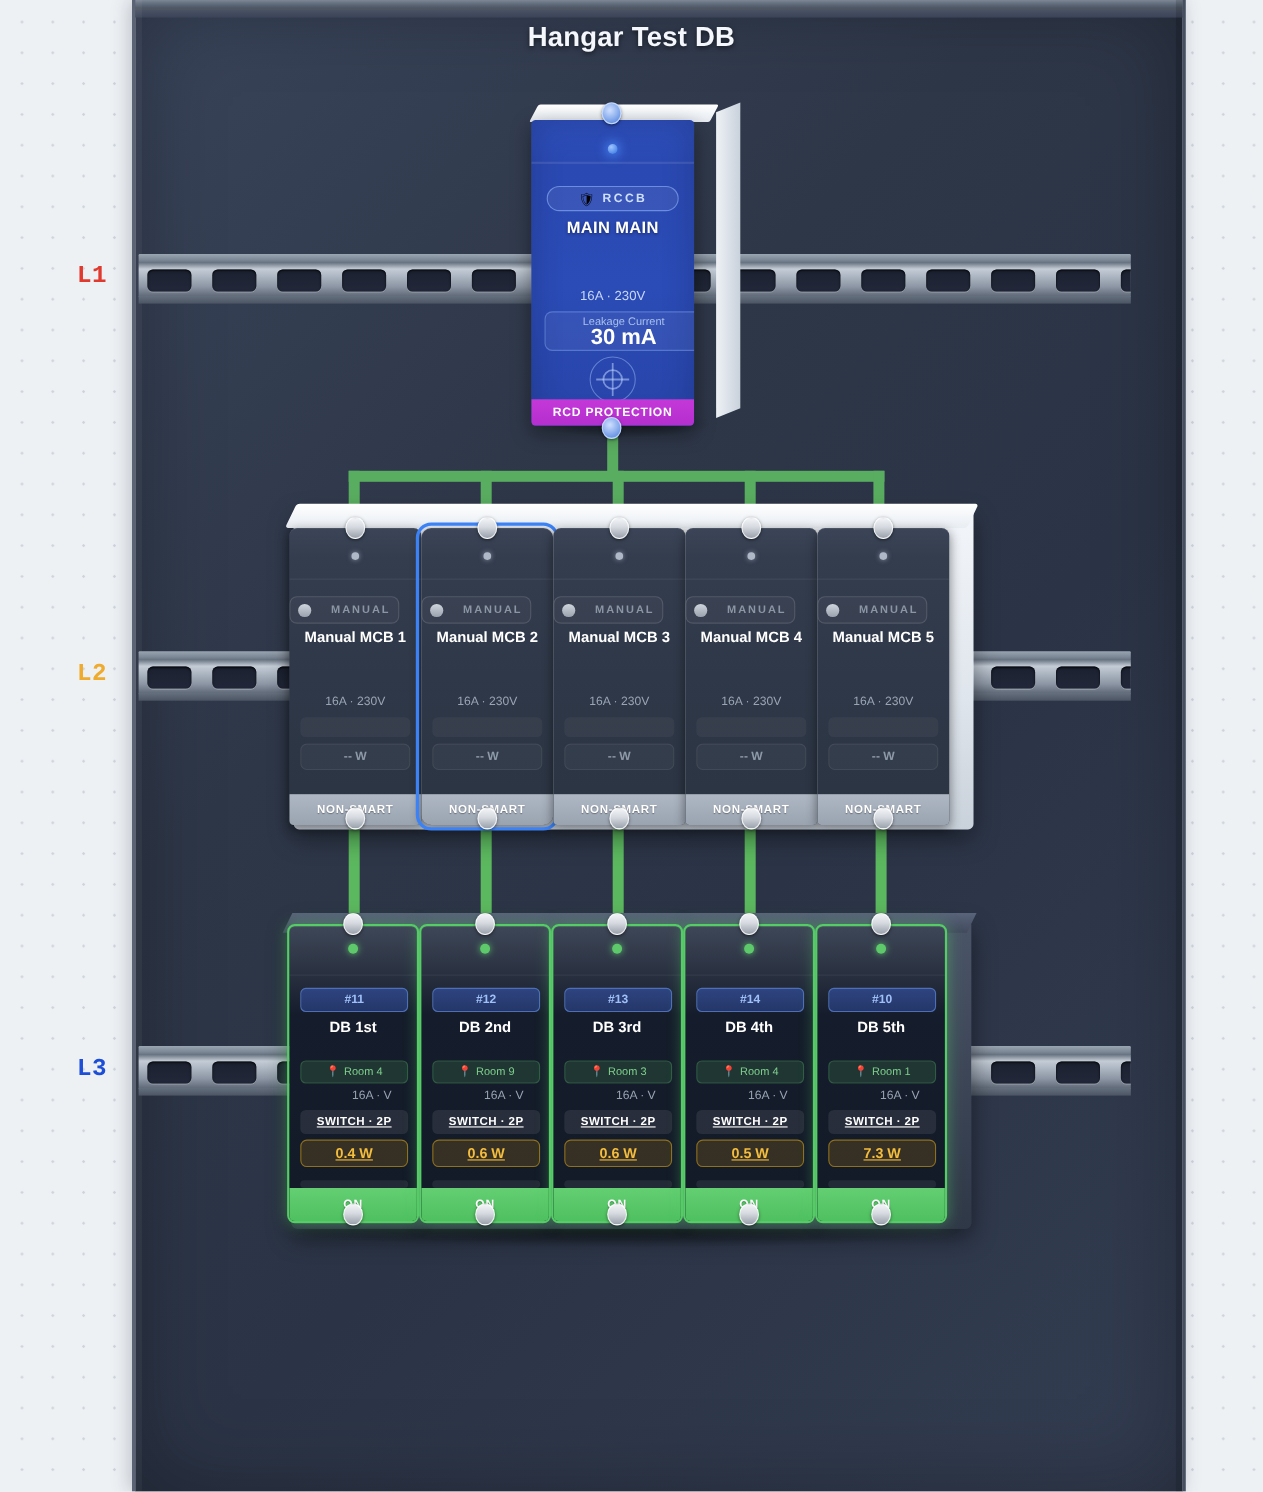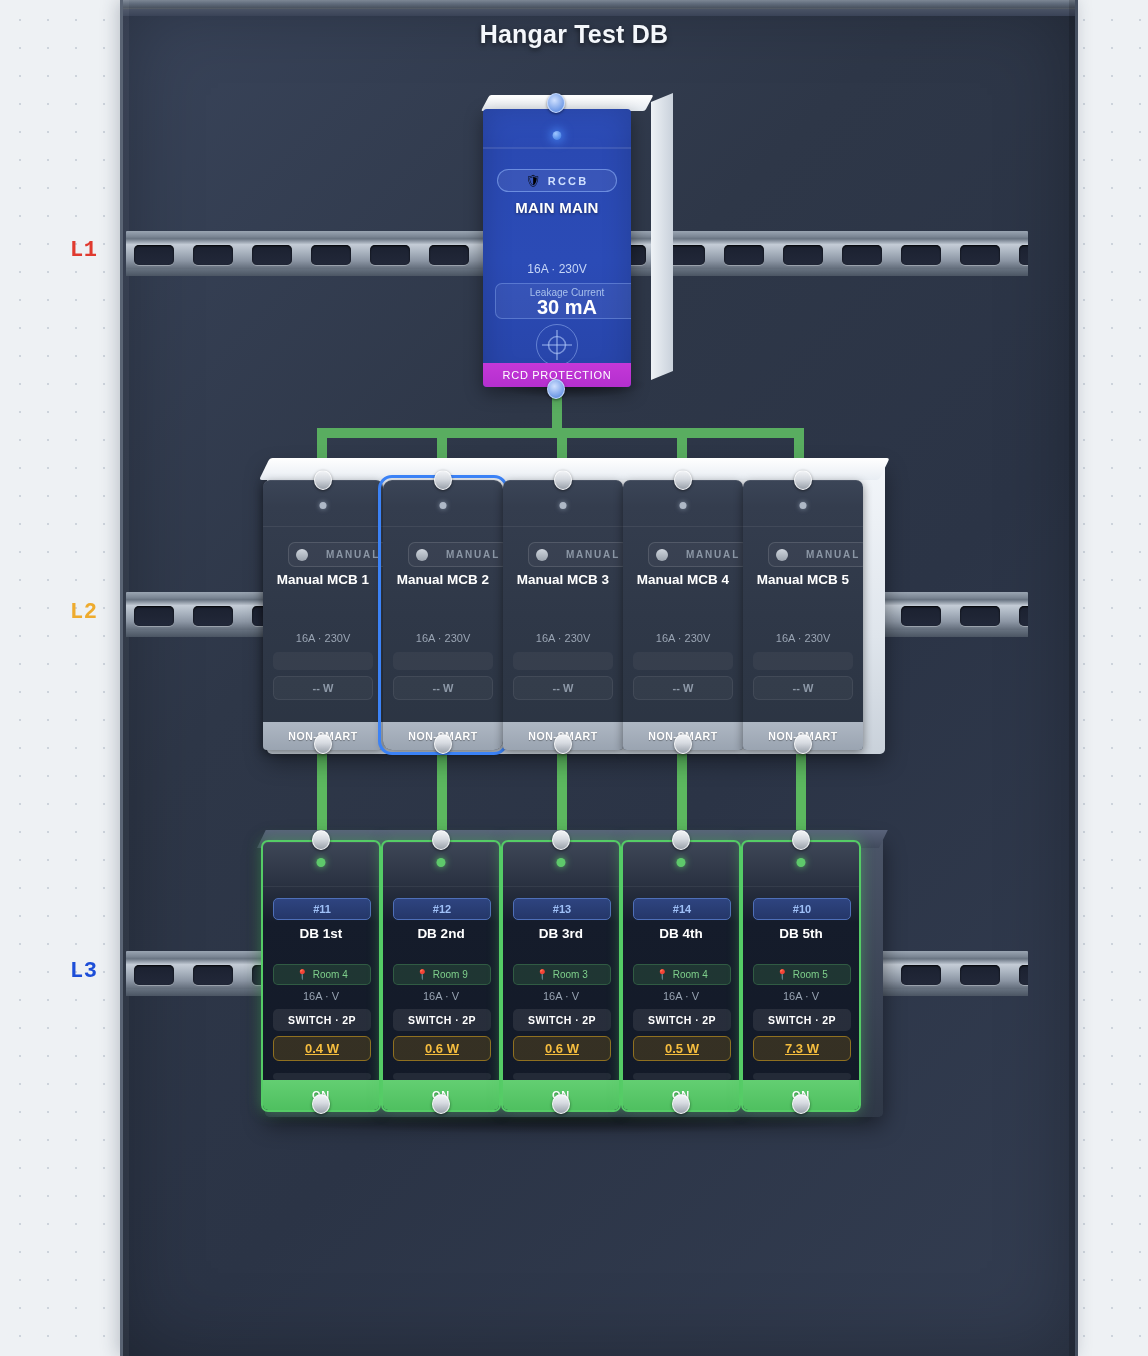--- a/index.html
+++ b/index.html
@@ -160,21 +160,21 @@
   #rccb-leak-value { color:#ffffff; font-size:20px; font-weight:bold; display:block; margin-top:-2px;}
   #rccb-symbol {
     position:absolute; left:50%; top:215px; transform:translateX(-50%);
     width:42px; height:42px; border-radius:50%;
     border:1.5px solid rgba(170,200,255,.45);
     display:flex; align-items:center; justify-content:center;
   }
   #rccb-footer {
     position:absolute; left:0; bottom:0; width:100%; height:24px;
     background: linear-gradient(180deg,#c438d8 0%,#b42fce 100%);
-    color:#fff; font-size:11px; font-weight:normal; letter-spacing:.7px;
+    color:#fff; font-size:11px; font-weight:bold; letter-spacing:.7px;
     display:flex; align-items:center; justify-content:center;
   }
   #rccb-shadow {
     position:absolute; left:495px; top:372px; width:150px; height:26px;
     background: radial-gradient(ellipse at center, rgba(0,0,0,.42) 0%, rgba(0,0,0,0) 72%);
     z-index: 6;
   }
 
   
   .knob {
@@ -217,21 +217,21 @@
     overflow:hidden;
   }
   .mcb-card.selected { outline: 3px solid #3b82f6; outline-offset: 2px; border-radius: 9px; }
   .mcb-head-sep { position:absolute; left:0; top:46px; width:100%; height:1px; background: rgba(255,255,255,.07); }
   .mcb-dot {
     position:absolute; left:50%; transform:translateX(-50%); top:22px;
     width:7px; height:7px; border-radius:50%;
     background:#aeb8c6; box-shadow: 0 0 5px rgba(190,205,225,.6);
   }
   .mcb-pill {
-    position:absolute; left:25px; top:62px; width:100px; height:25px;
+    position:absolute; left:0; top:62px; width:100px; height:25px;
     border:1px solid rgba(255,255,255,.13); border-radius:7px;
     background: rgba(255,255,255,.035);
     display:flex; align-items:center; justify-content:center; gap:18px;
   }
   .mcb-pill .mode-led {
     width:12px; height:12px; border-radius:50%;
     background: linear-gradient(180deg,#cfd5dd,#9aa2ad);
   }
   .mcb-pill .mode-text { color:#8b96a5; font-size:10px; font-weight:bold; letter-spacing:1.8px; }
   .mcb-name {
@@ -300,28 +300,28 @@
   }
   .db-room {
     position:absolute; left:10px; top:122px; width:98px; height:21px;
     background: rgba(74,150,86,.22); border:1px solid rgba(90,180,105,.30);
     border-radius:5px;
     display:flex; align-items:center; justify-content:center; gap:4px;
   }
   .db-room .pin-glyph { font-size:10px; line-height:1; }
   .db-room .room-text { color:#7fd08c; font-size:10px; }
   .db-rating {
-    position:absolute; left:0; top:148px; width:100%; text-align:center;
+    position:absolute; left:17px; top:148px; width:100%; text-align:center;
     color:#98a3b2; font-size:11px;
   }
   .db-type {
     position:absolute; left:10px; top:167px; width:98px; height:22px;
     background: rgba(255,255,255,.085); border-radius:5px;
     color:#ffffff; font-size:10.5px; font-weight:bold; letter-spacing:.4px;
-    display:flex; align-items:center; justify-content:center;
+    display:flex; align-items:center; justify-content:center;text-decoration:underline;
   }
   .db-watt {
     position:absolute; left:10px; top:194px; width:98px; height:25px;
     background: rgba(178,128,20,.22); border:1px solid #8f7020;
     border-radius:6px;
     color:#f5bd3e; font-size:13px; font-weight:bold;
     display:flex; align-items:center; justify-content:center;text-decoration:underline;
   }
   .db-progress-track {
     position:absolute; left:10px; top:231px; width:98px; height:7px;
@@ -638,21 +638,21 @@
       </div>
       <div class="knob" style="left: 417px; top: -2px;"></div>
       <div class="knob" style="left: 417px; top: 262px;"></div>
       <div class="db-card" style="left: 486px;">
         <div class="db-dot"></div>
         <div class="db-head-sep"></div>
         <div class="db-idbadge">#10</div>
         <div class="db-name">DB 5th</div>
         <div class="db-room">
           <span class="pin-glyph">📍</span>
-          <span class="room-text">Room 5</span>
+          <span class="room-text">Room 1</span>
         </div>
         <div class="db-rating">16A · V</div>
         <div class="db-type">SWITCH · 2P</div>
         <div class="db-watt">7.3 W</div>
         <div class="db-progress-track">
           <div class="db-progress-fill" style="width:0%"></div>
         </div>
         <div class="db-percent">0.0%</div>
         <div class="db-footer">ON</div>
       </div>

